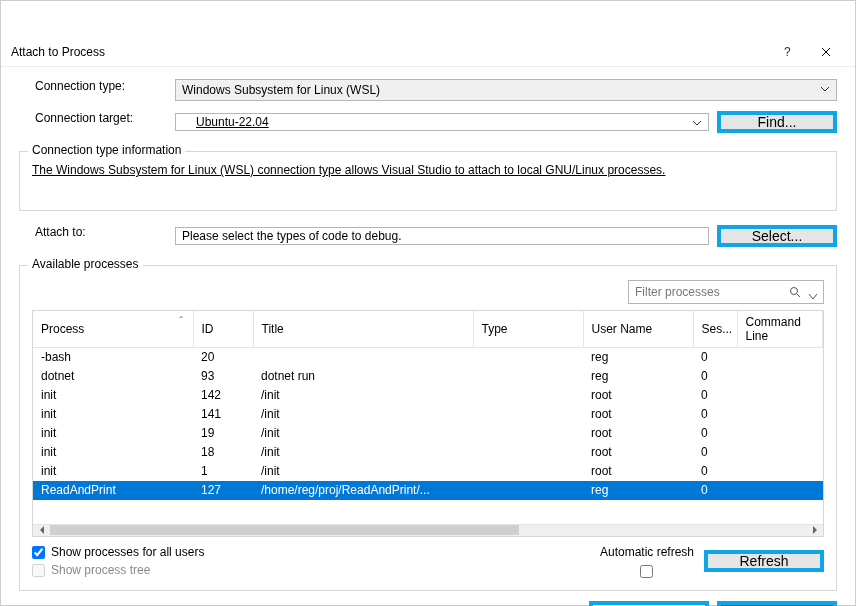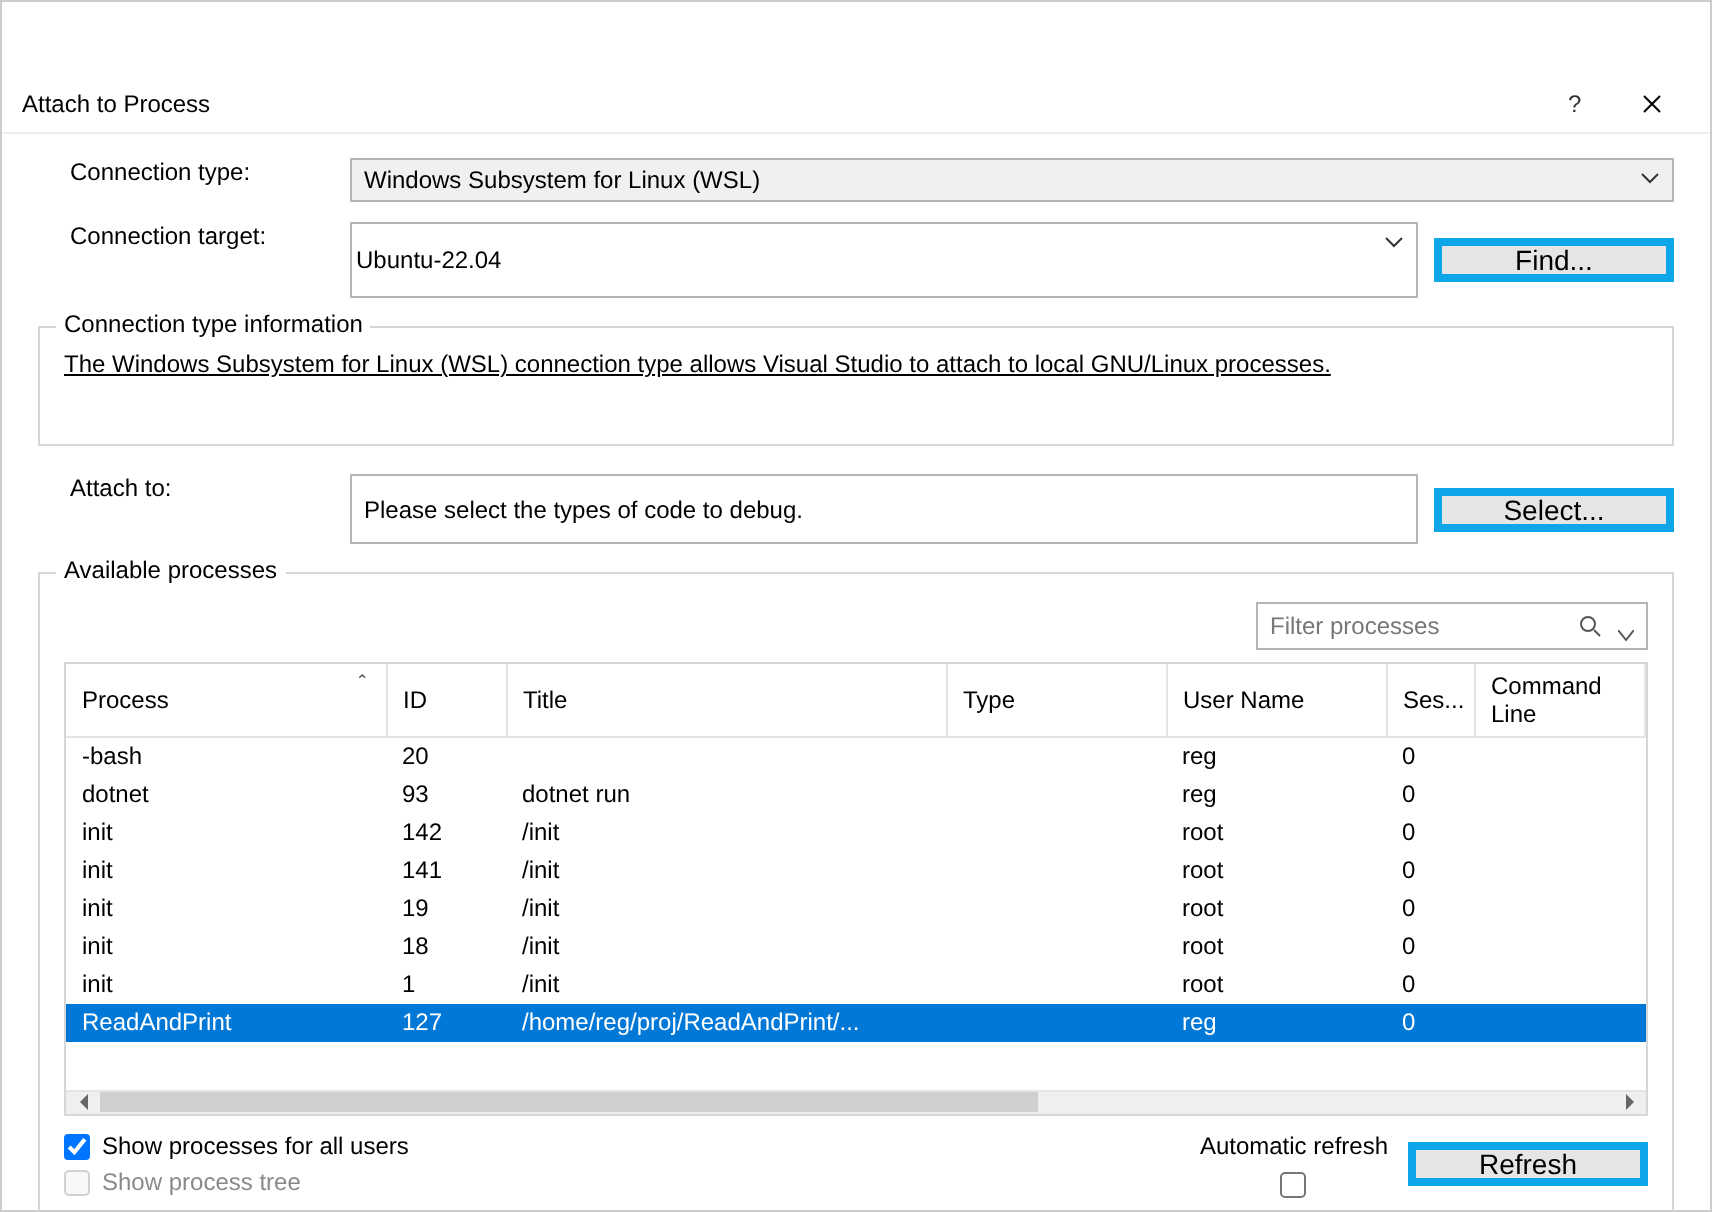--- a/index.html
+++ b/index.html
@@ -8,32 +8,32 @@
   .titlebar { height: 30px; display: flex; align-items: center; padding: 0 10px 0 10px; border-bottom: 1px solid #eee; margin-top: 36px; }
   .titlebar .title { flex: 1; font-size: 12px; }
   .titlebar .tb-btn { width: 38px; height: 30px; display: flex; align-items: center; justify-content: center; cursor: pointer; }
   .titlebar svg { pointer-events: none; }
   .body { flex: 1; padding: 12px 18px 0 18px; display: flex; flex-direction: column; }
   .row { display: flex; align-items: flex-start; min-height: 26px; margin-bottom: 6px; margin-left: 16px; }
   .label-col { width: 140px; }
   .field-col { flex: 1; display: flex; align-items: center; gap: 8px; }
   .combo-type { flex: 1; background: #f0f0f0; border: 1px solid #b5b5b5; height: 22px; display: flex; align-items: center; padding: 0 6px; position: relative; }
   .combo-type .chev { position: absolute; right: 6px; top: 4px; }
-  .combo-target { flex: 1; height: 38px; border: 1px solid #b5b5b5; display: flex; align-items: center; padding: 0 2px; background: #fff; position: relative; }
+  .combo-target { flex: 1; height: 18px; border: 1px solid #b5b5b5; display: flex; align-items: center; padding: 0 20px; background: #fff; position: relative; text-decoration: underline; }
   .combo-target .chev { position: absolute; right: 6px; top: 4px; }
   .btn {
     height: 22px; min-width: 120px; background: #e5e5e5; border: 4px solid #0ea5e9;
     display: inline-flex; align-items: center; justify-content: center; font-size: 14px;
     cursor: pointer; padding: 0 14px;
   }
   .btn.disabled { color: #7f1d1d; cursor: default; }
   .groupbox { border: 1px solid #d6d6d6; margin: 8px 0 10px 0; padding: 10px 12px 12px 12px; position: relative; }
   .groupbox .legend { position: absolute; top: -9px; left: 8px; background: #fff; padding: 0 4px; font-size: 12px; }
   .info-text { font-size: 12px; line-height: 16px; text-decoration: underline; }
-  .attach-to-field { flex: 1; height: 35px; border: 1px solid #b5b5b5; background: #fff; display: flex; align-items: center; padding: 0 6px; }
+  .attach-to-field { flex: 1; height: 18px; border: 1px solid #b5b5b5; background: #fff; display: flex; align-items: center; padding: 0 6px; }
   .filter-wrap { display: flex; justify-content: flex-end; margin: 0 0 6px 0; }
   .filter-input { width: 196px; height: 24px; border: 1px solid #b5b5b5; display: flex; align-items: center; padding: 0 6px; position: relative; color: #777; }
   .filter-input .mag { position: absolute; right: 22px; top: 5px; }
   .filter-input .chev2 { position: absolute; right: 6px; top: 8px; }
   .table-wrap { border: 1px solid #d6d6d6; background: #fff;}
   table { width: 100%; border-collapse: collapse; table-layout: fixed; }
   thead th {
     background: #fff; text-align: left; font-weight: 400; font-size: 12px;
     border-right: 1px solid #e4e4e4; border-bottom: 1px solid #e4e4e4;
     padding: 4px 8px; height: 22px; position: relative;

